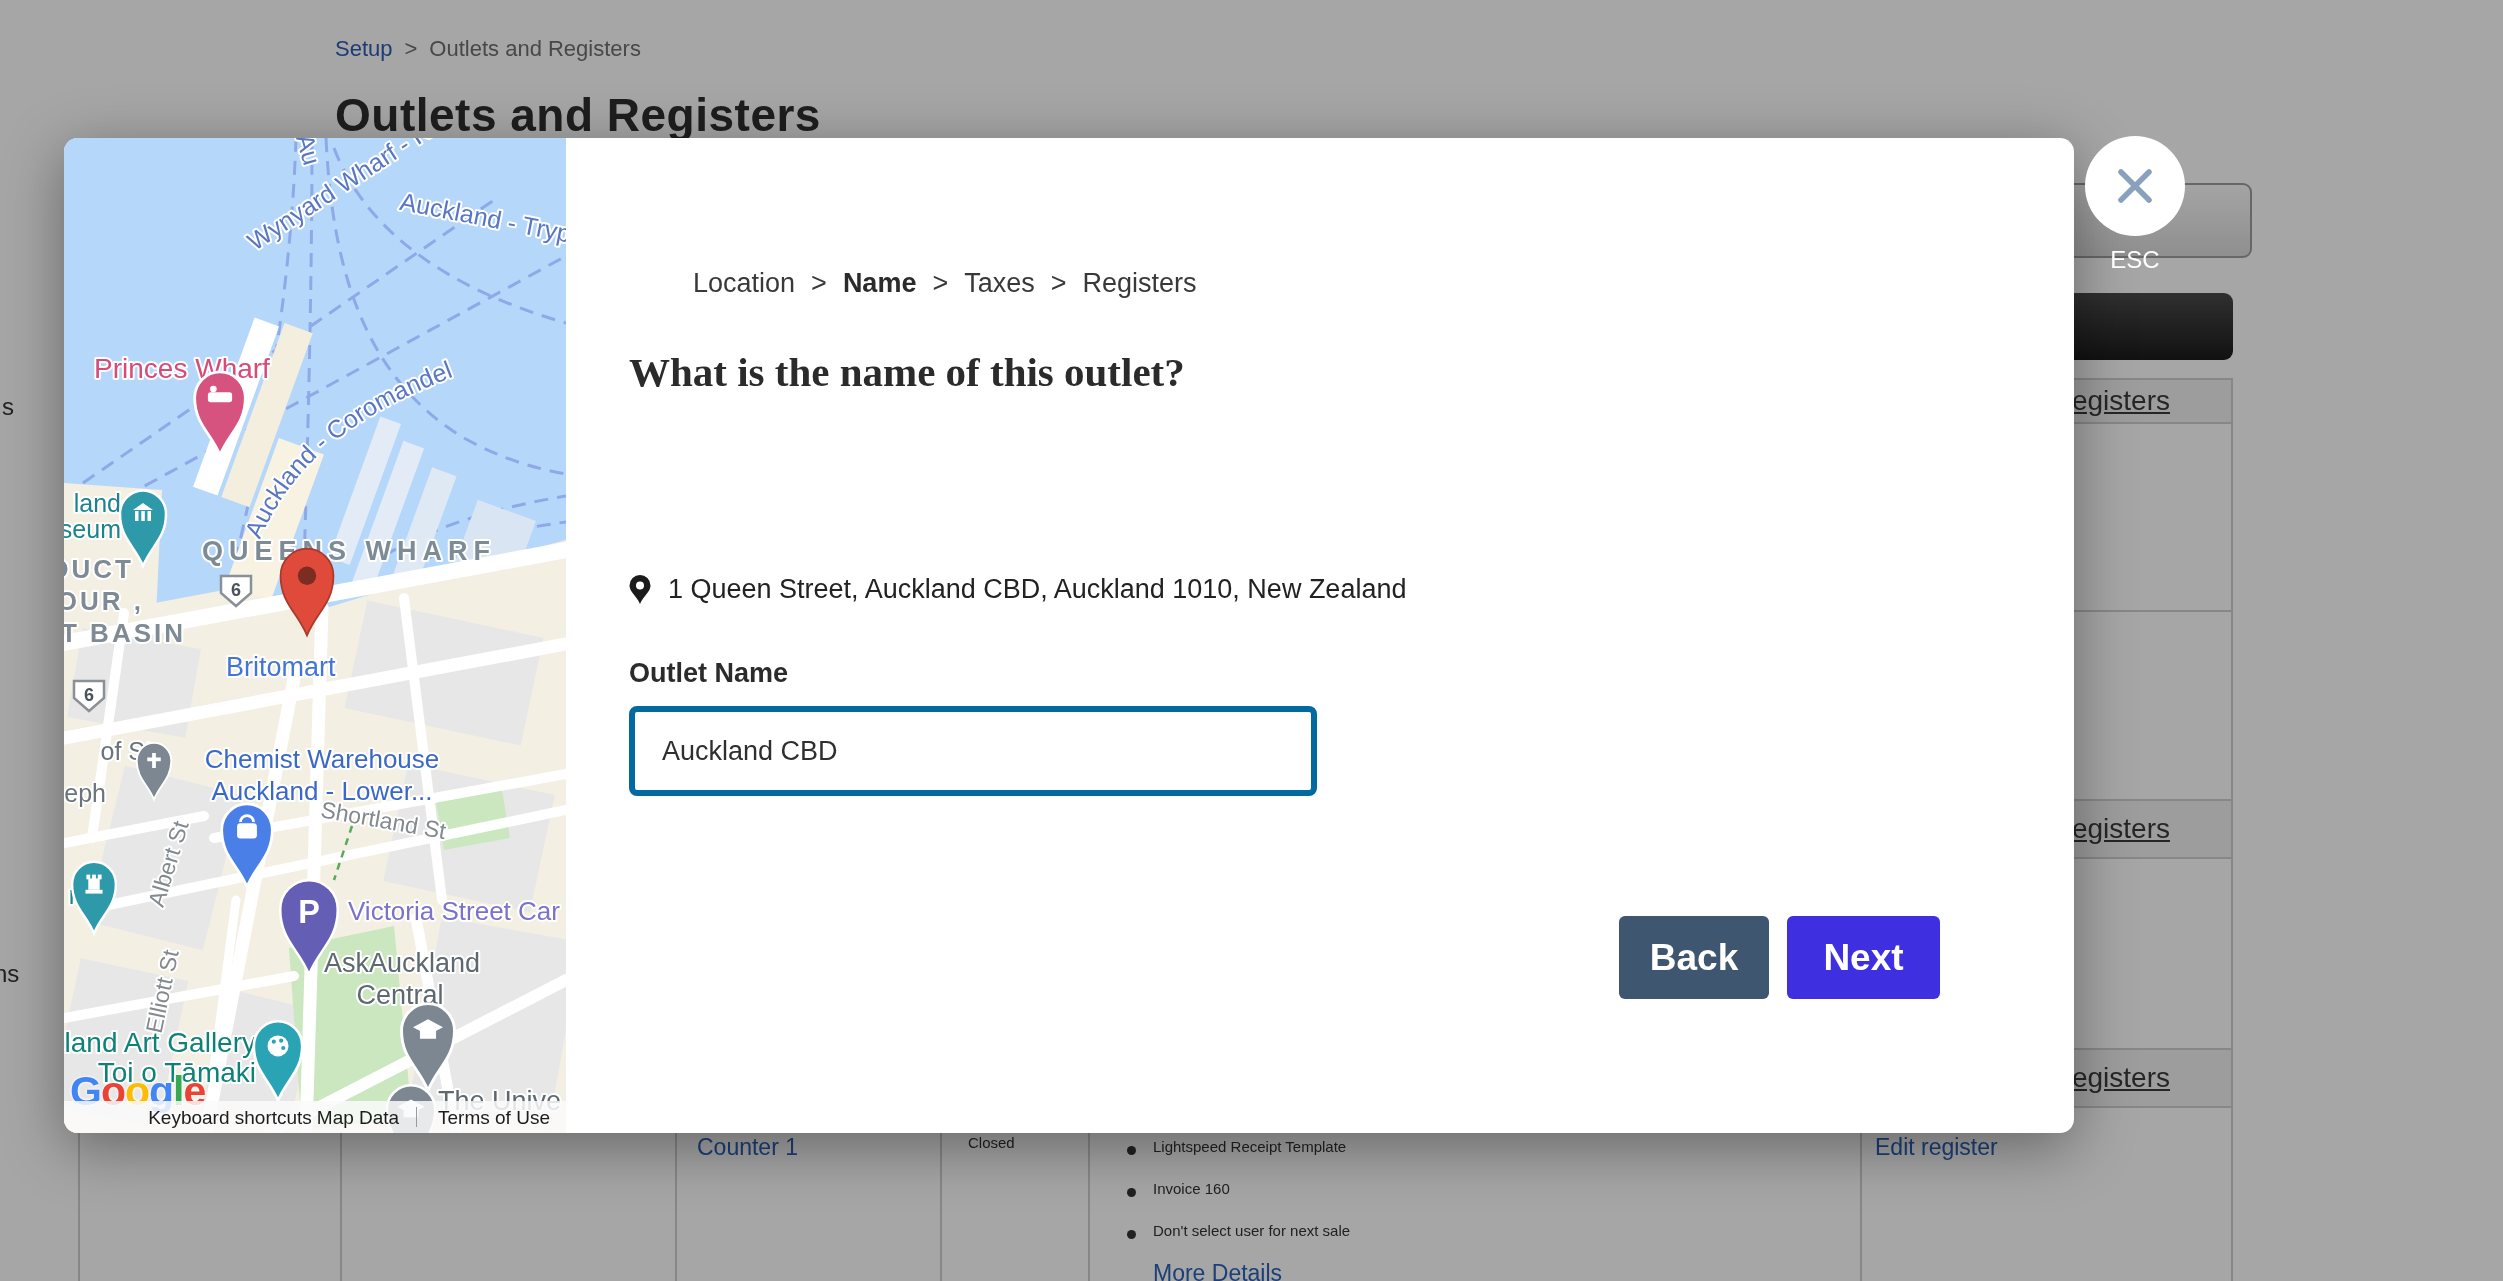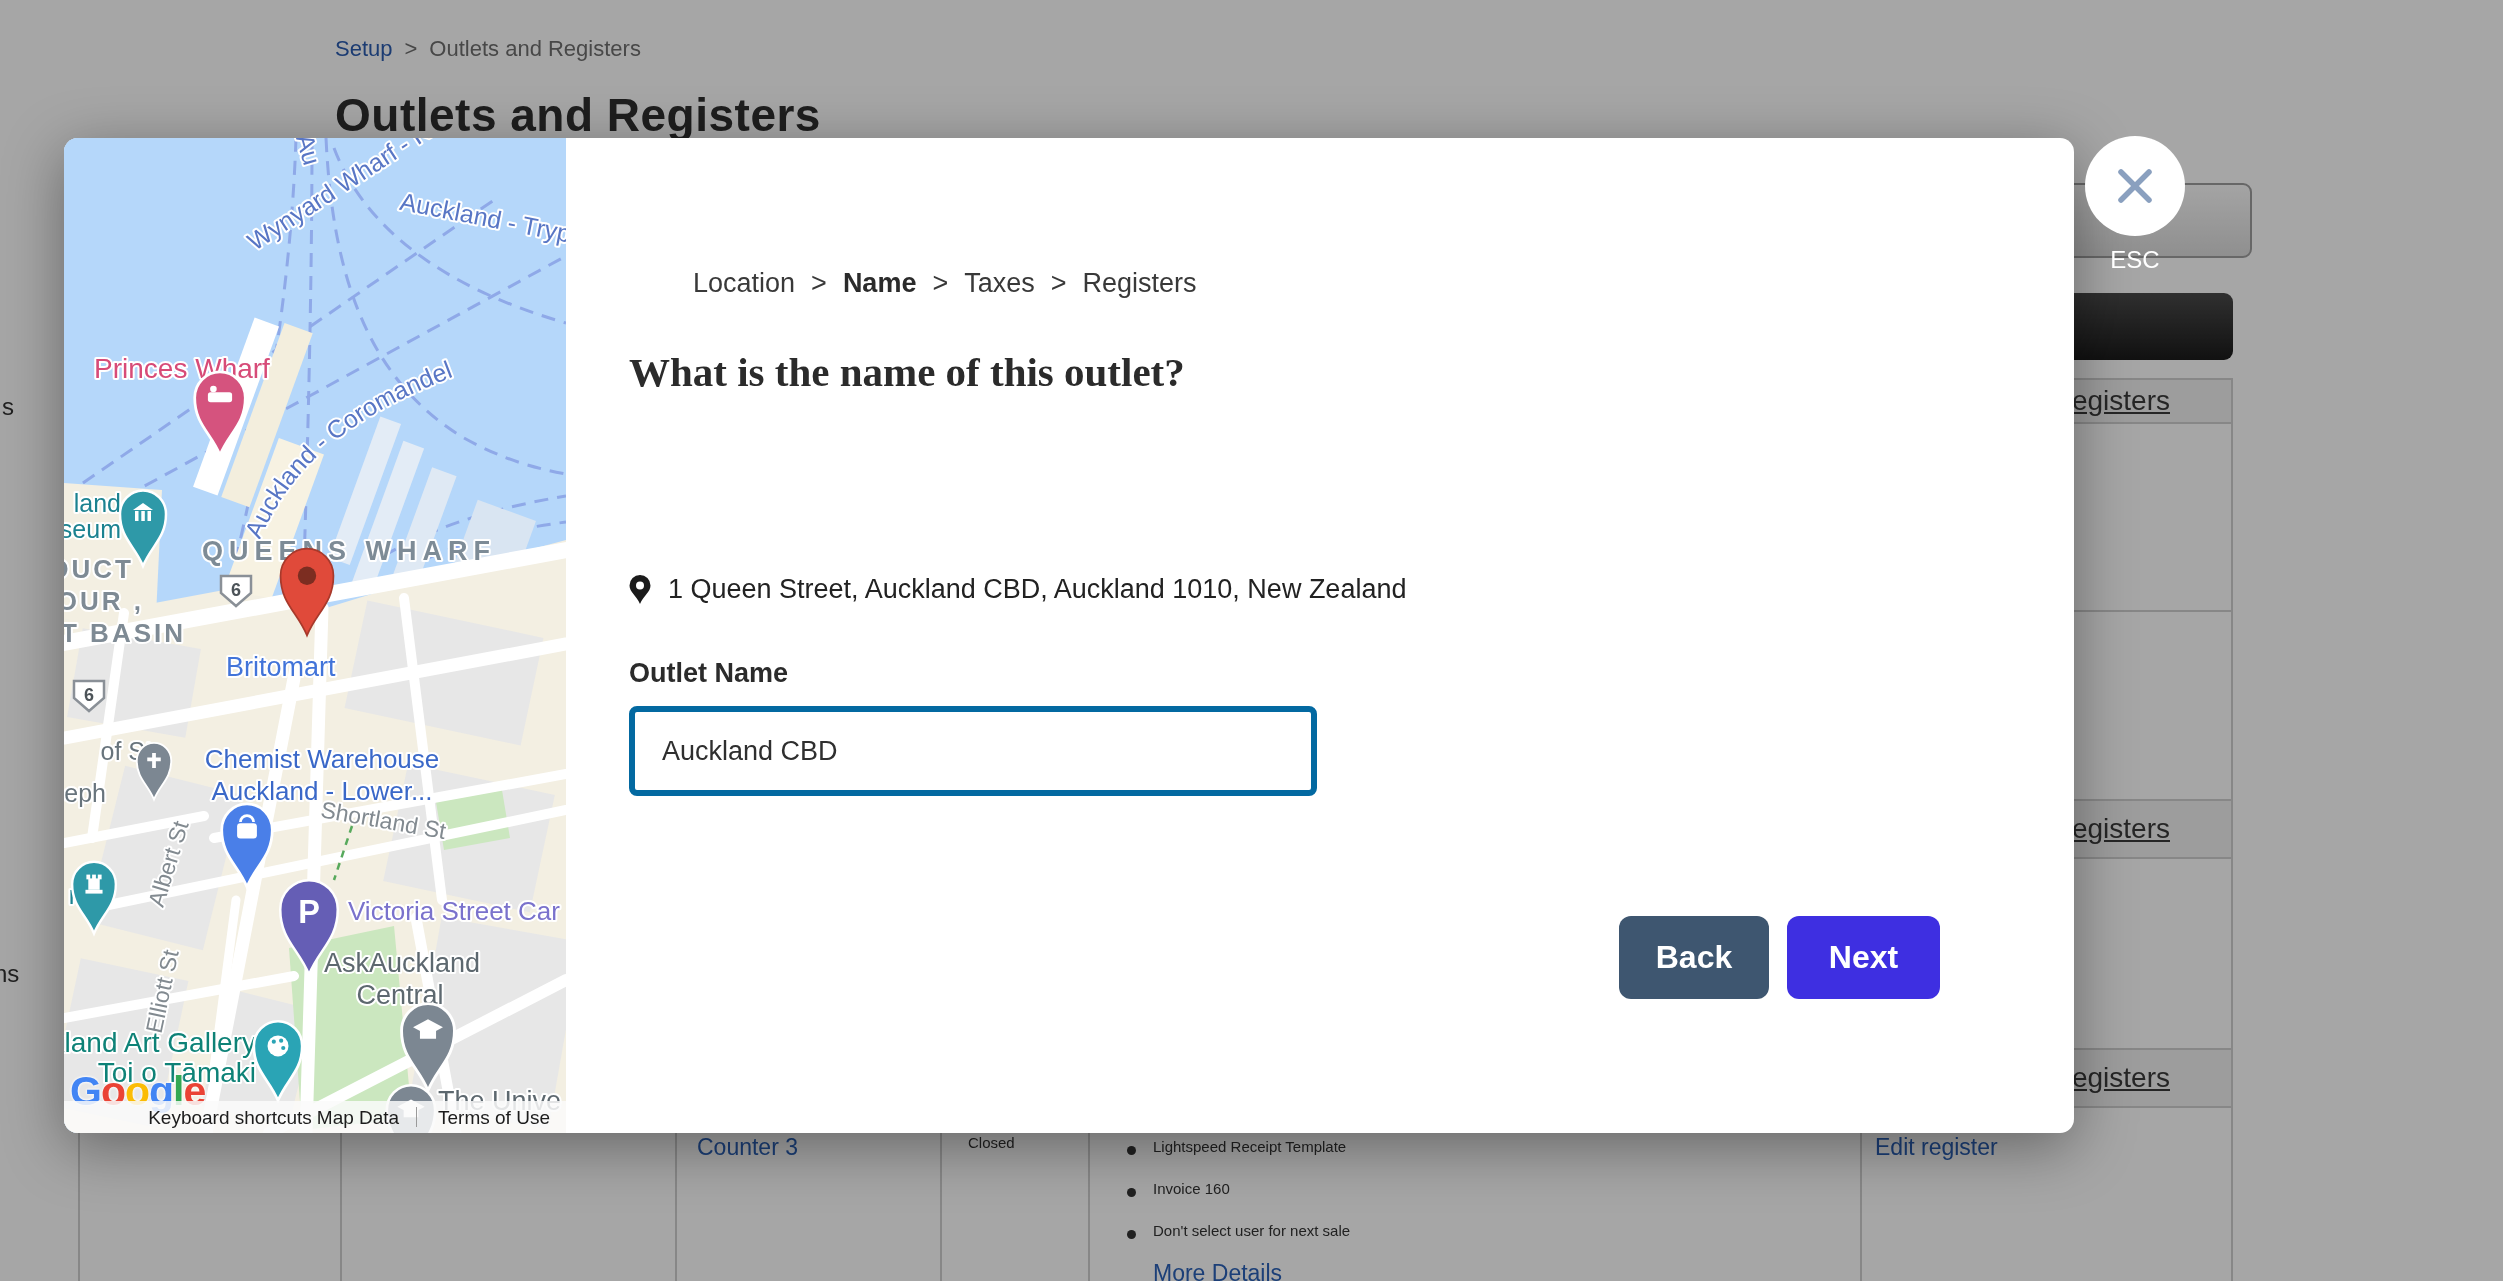--- a/index.html
+++ b/index.html
@@ -38,21 +38,21 @@
   .wiz-crumb{left:629px;top:130px;display:flex;gap:16px;font-size:27px;color:#393939;align-items:center;}
   .wiz-crumb .active{font-weight:700;color:#2b2b2b;}
   .wiz-title{left:565px;top:210px;font-size:41px;font-weight:700;color:#2b2b2b;}
   .wiz-desc{left:565px;top:304px;width:1368px;font-size:25.5px;line-height:47px;color:#2f2f2f;}
   .addr{left:565px;top:436px;display:flex;gap:17px;align-items:center;}
   .addr span{font-size:27px;color:#222;}
   .field-label{left:565px;top:520px;font-size:27px;font-weight:700;color:#2b2b2b;}
   .name-input{left:565px;top:568px;width:688px;height:90px;box-sizing:border-box;
               border:6px solid #0369a1;border-radius:8px;padding-left:27px;font-size:27px;color:#2f2f2f;
               font-family:"Liberation Sans",sans-serif;outline:none;}
-  .btn{height:83px;border:none;border-radius:12px;color:#fff;font-size:32px;font-weight:700;
+  .btn{height:83px;border:none;border-radius:6px;color:#fff;font-size:37px;font-weight:700;
        font-family:"Liberation Sans",sans-serif;cursor:pointer;}
   .btn-back{left:1555px;top:778px;width:150px;background:#3e5670;}
   .btn-next{left:1723px;top:778px;width:153px;background:#3e2fe1;}
   
   .map{left:0;top:0;width:502px;height:995px;border-radius:14px 0 0 14px;overflow:hidden;background:#b5d7fa;}
   .map-footer{position:absolute;left:0;bottom:0;width:502px;height:32px;background:rgba(250,250,250,.85);}
   .map-footer span{position:absolute;top:6px;transform:translateX(-50%);font-size:19px;color:#1c1c1c;white-space:nowrap;}
   .map-footer .div{position:absolute;left:352px;top:6px;width:1px;height:20px;background:#9a9a9a;}
   .glogo{position:absolute;left:6px;bottom:18px;font-size:41px;font-weight:600;letter-spacing:-1px;
          text-shadow:0 0 3px #fff,0 0 3px #fff;}
@@ -87,21 +87,21 @@
     <a href="#" class="sec-link">d Registers</a>
   </div>
   <div class="sec-row" style="top:421px;height:60px;">
     <a href="#" class="sec-link">d Registers</a>
   </div>
   <div class="sec-row" style="top:670px;height:60px;">
     <a href="#" class="sec-link">d Registers</a>
   </div>
 </div>
 
-<a href="#" class="abs cell-link" style="left:697px;top:1134px;">Counter 3</a>
+<a href="#" class="abs cell-link" style="left:697px;top:1134px;">Counter 1</a>
 <span class="abs cell-text" style="left:968px;top:1134px;">Closed</span>
 <span class="dot" style="left:1127px;top:1146px;"></span>
 <span class="abs cell-text" style="left:1153px;top:1138px;">Lightspeed Receipt Template</span>
 <span class="dot" style="left:1127px;top:1188px;"></span>
 <span class="abs cell-text" style="left:1153px;top:1180px;">Invoice 160</span>
 <span class="dot" style="left:1127px;top:1230px;"></span>
 <span class="abs cell-text" style="left:1153px;top:1222px;">Don't select user for next sale</span>
 <a href="#" class="abs cell-link" style="left:1153px;top:1260px;">More Details</a>
 <a href="#" class="abs cell-link" style="left:1875px;top:1134px;">Edit register</a>
 

